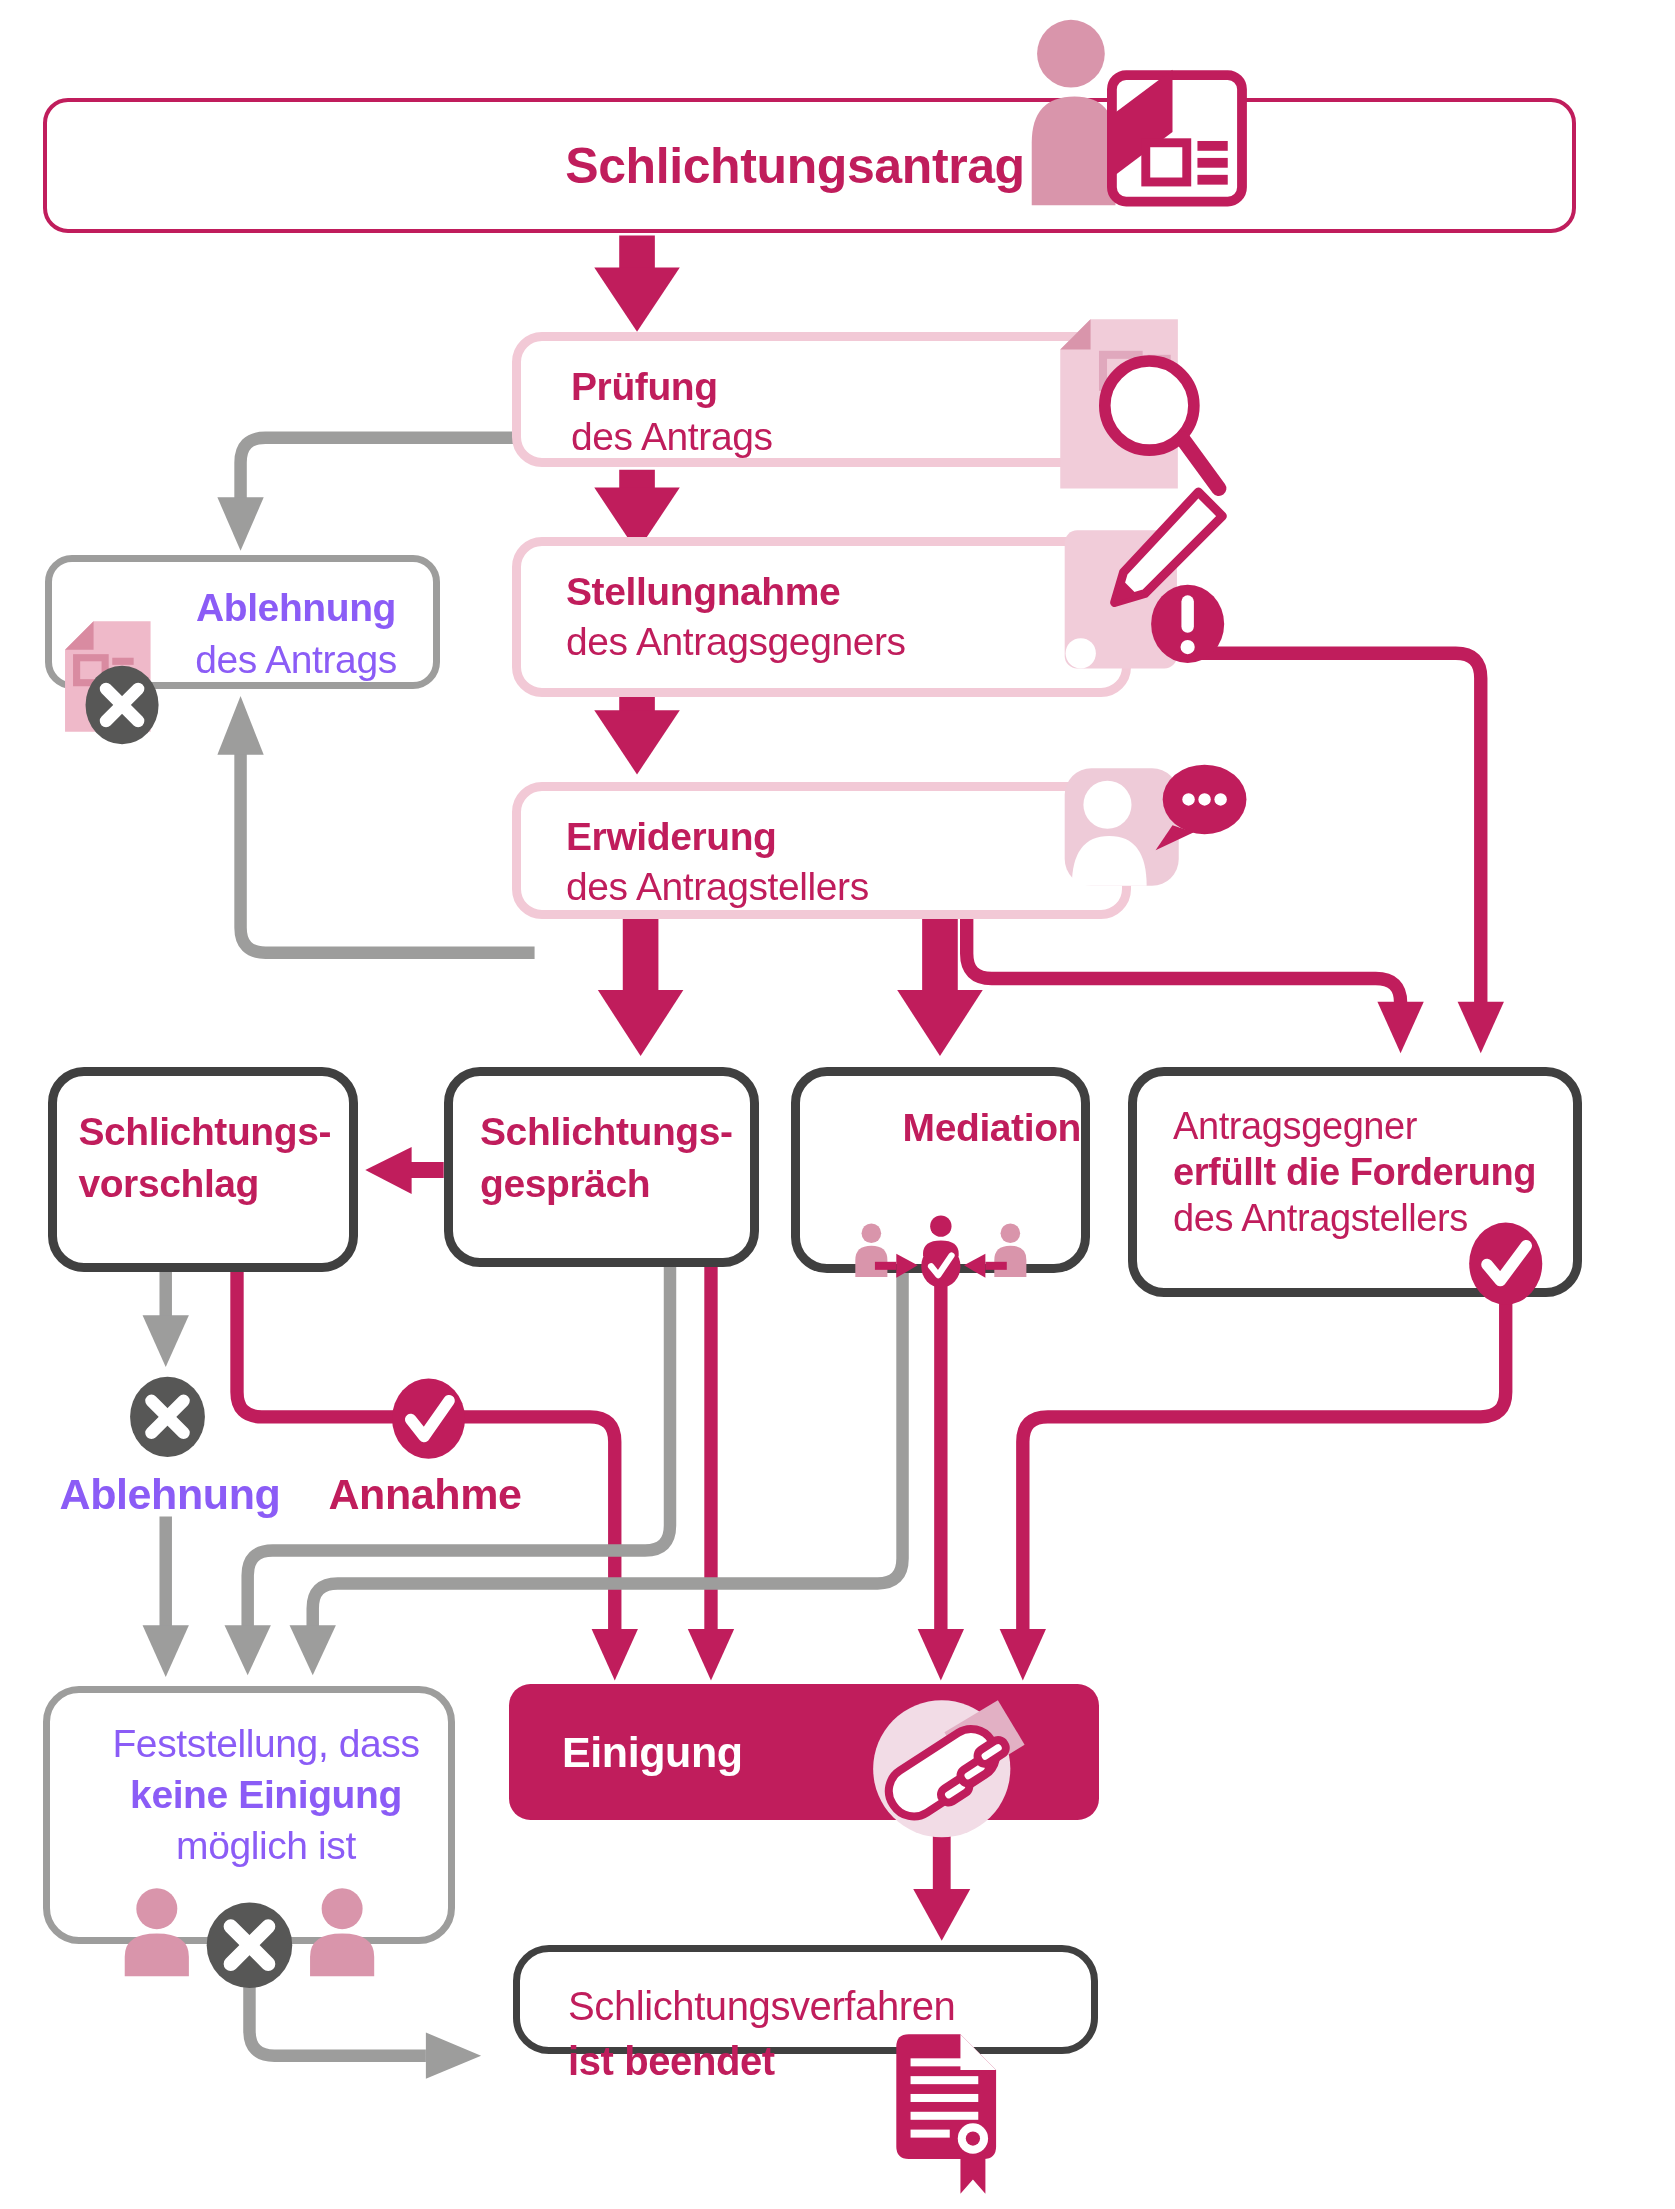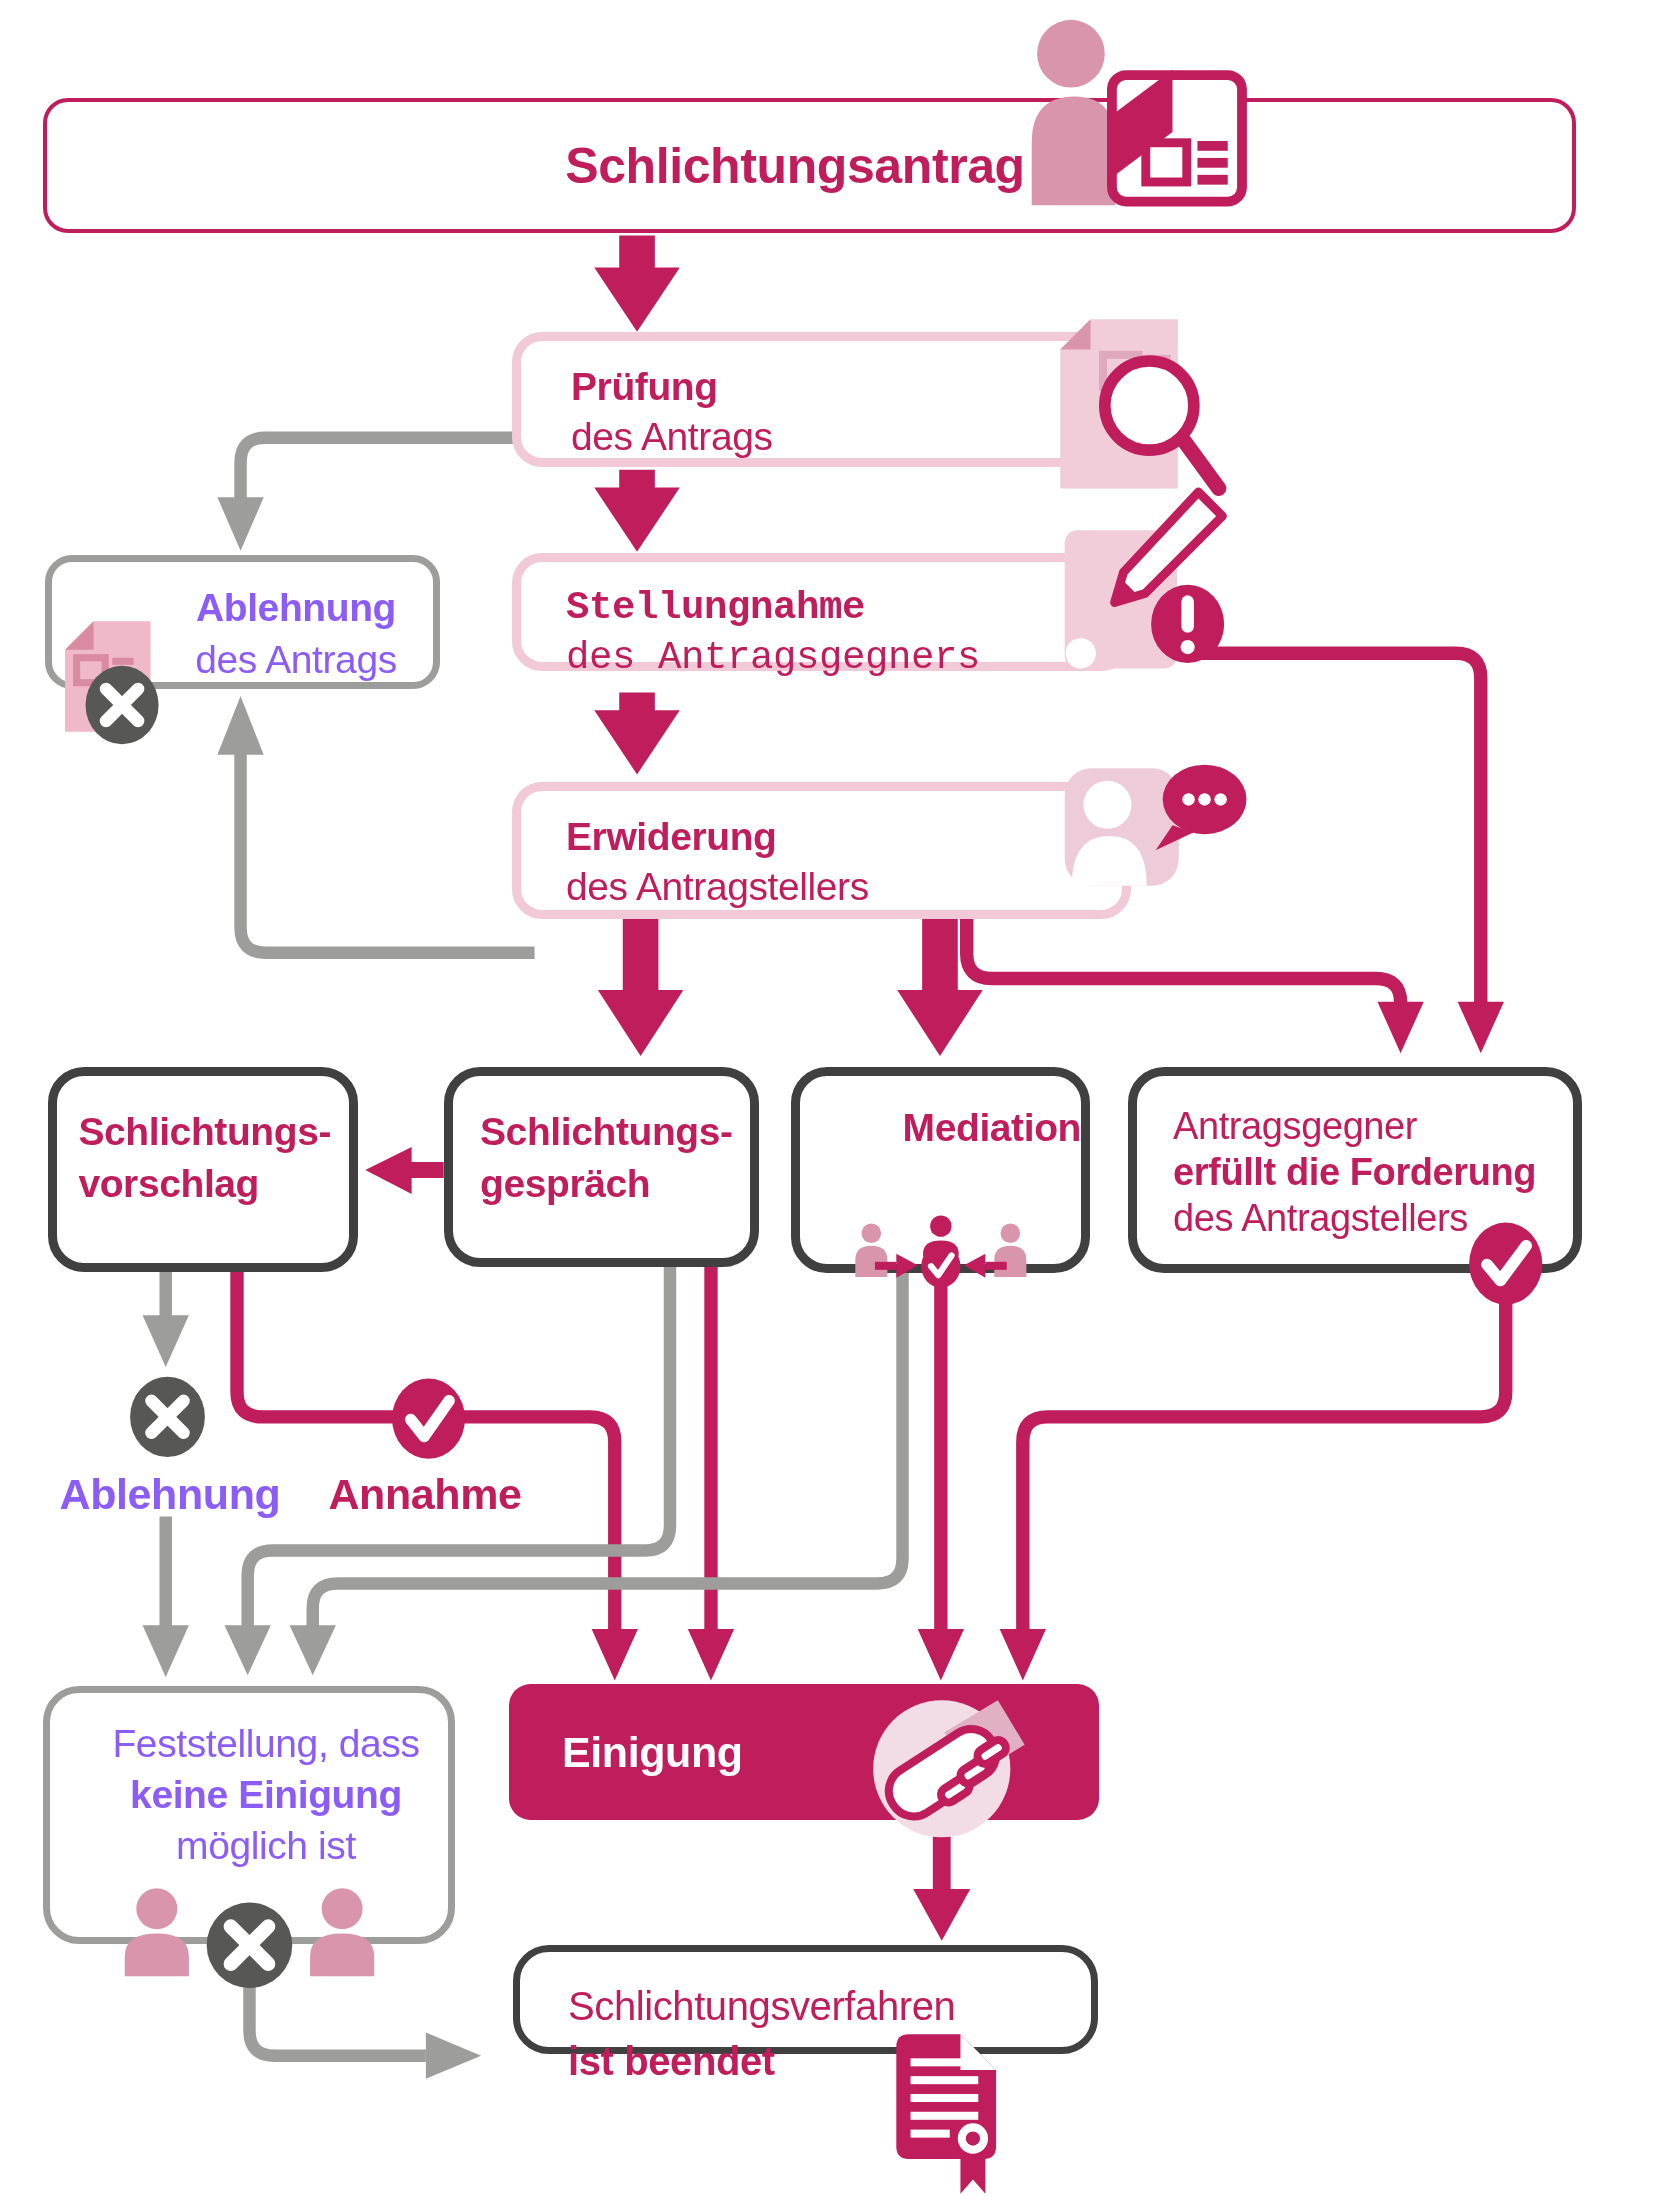--- a/index.html
+++ b/index.html
@@ -99,21 +99,21 @@
   <div class="box b-pink" style="left:512px;top:332px;width:619px;height:135px;padding:21.4px 0 0 50px;font-size:39px;line-height:50px;">
     <span class="line t-m bold">Prüfung</span>
     <span class="line t-m">des Antrags</span>
   </div>
 
   <div class="box b-gray" style="left:45px;top:555px;width:395px;height:134px;padding:19.6px 0 0 107px;font-size:39px;line-height:52px;text-align:center;">
     <span class="line t-g bold">Ablehnung</span>
     <span class="line t-g">des Antrags</span>
   </div>
 
-  <div class="box b-pink" style="left:512px;top:553px;width:619px;height:118px;padding:21.4px 0 0 45px;font-size:39px;line-height:50px;font-family:Liberation Mono, monospace;">
+  <div class="box b-pink" style="left:512px;top:537px;width:619px;height:160px;padding:21.4px 0 0 45px;font-size:39px;line-height:50px;">
     <span class="line t-m bold">Stellungnahme</span>
     <span class="line t-m">des Antragsgegners</span>
   </div>
 
   <div class="box b-pink" style="left:512px;top:782px;width:619px;height:137px;padding:21.4px 0 0 45px;font-size:39px;line-height:50px;">
     <span class="line t-m bold">Erwiderung</span>
     <span class="line t-m">des Antragstellers</span>
   </div>
 
   <div class="box b-magenta" style="left:48px;top:1067px;width:310px;height:205px;padding:30px 0 0 21.4px;font-size:39px;line-height:52px;">
@@ -123,21 +123,21 @@
 
   <div class="box b-magenta" style="left:444px;top:1067px;width:315px;height:200px;padding:30px 0 0 27px;font-size:39px;line-height:52px;">
     <span class="line t-m bold">Schlichtungs-</span>
     <span class="line t-m bold">gespräch</span>
   </div>
 
   <div class="box b-magenta" style="left:791px;top:1067px;width:299px;height:206px;padding:30px 0 0 0;font-size:39px;text-align:right;">
     <span class="line t-m bold">Mediation</span>
   </div>
 
-  <div class="box b-magenta" style="left:1128px;top:1067px;width:454px;height:206px;padding:27px 0 0 36px;font-size:38px;line-height:46px;">
+  <div class="box b-magenta" style="left:1128px;top:1067px;width:454px;height:230px;padding:27px 0 0 36px;font-size:38px;line-height:46px;">
     <span class="line t-m">Antragsgegner</span>
     <span class="line t-m bold">erfüllt die Forderung</span>
     <span class="line t-m">des Antragstellers</span>
   </div>
 
   <div class="box b-gray-round" style="left:43px;top:1686px;width:412px;height:258px;padding:25px 0 0 34px;font-size:39px;line-height:51px;text-align:center;">
     <span class="line t-g">Feststellung, dass</span>
     <span class="line t-g bold">keine Einigung</span>
     <span class="line t-g">möglich ist</span>
   </div>

